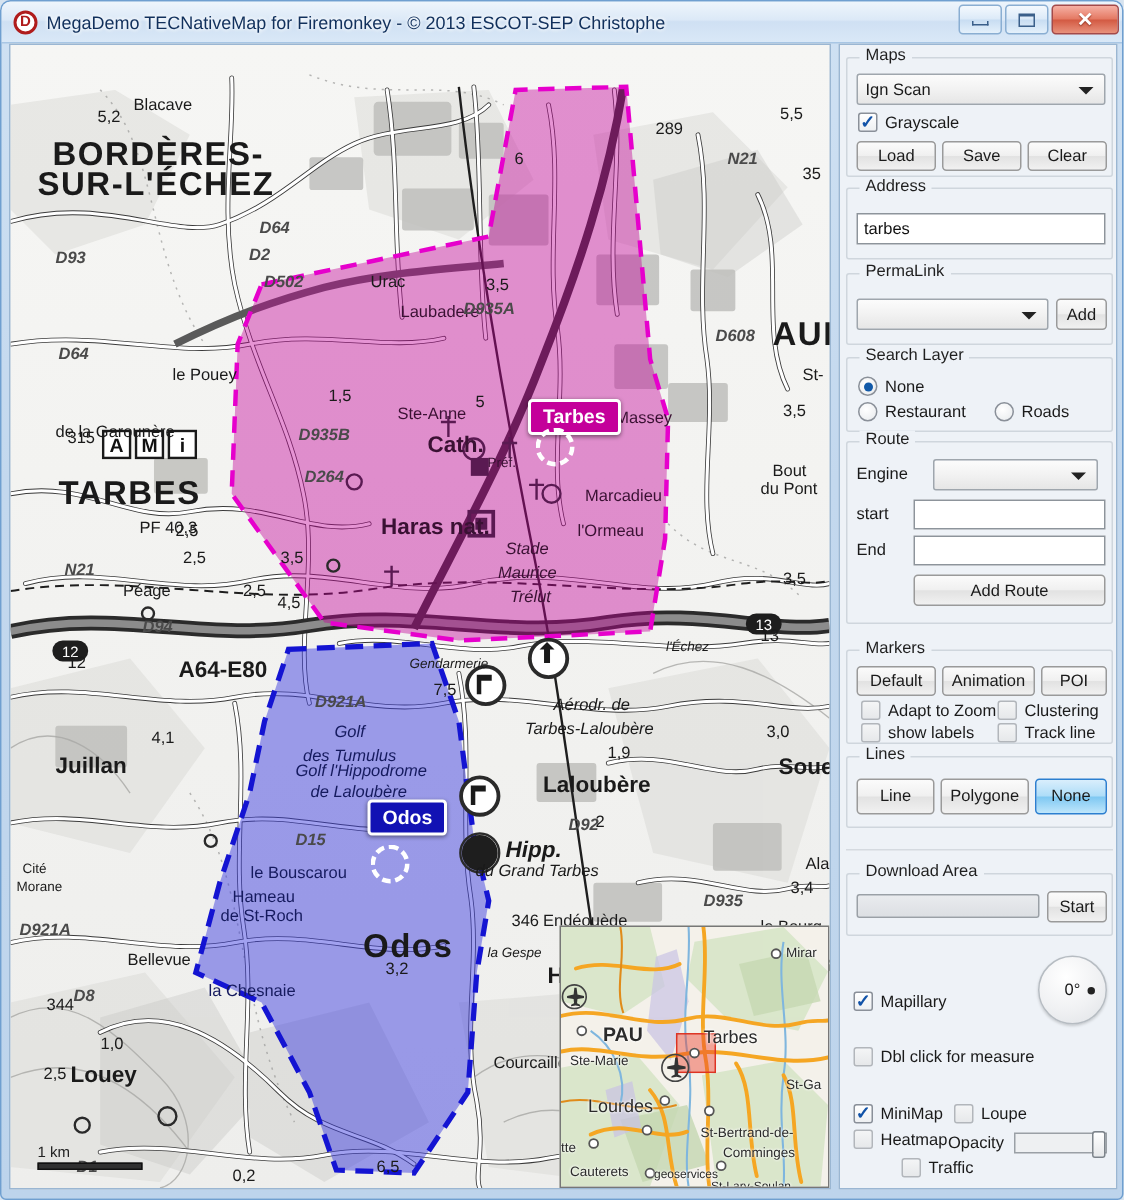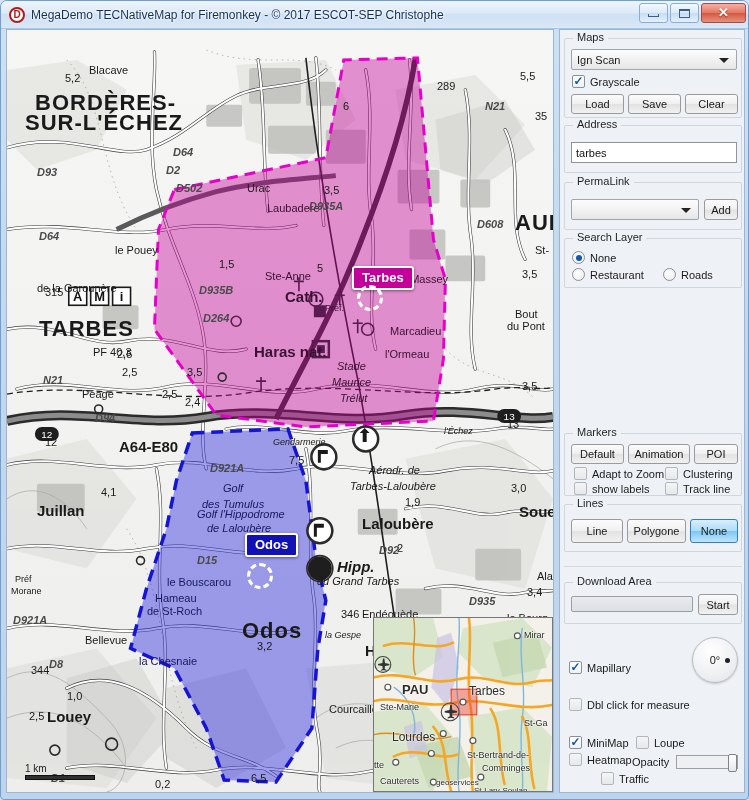--- a/index.html
+++ b/index.html
@@ -186,21 +186,21 @@
   }
   .divline { position:absolute; left:4px; width:178px; border-top:1px solid #d5dae0; }
 </style>
 </head>
 <body>
 
 <div class="window">
 
   <div class="titlebar">
     <div class="app-icon">D</div>
-    <div class="title-text">MegaDemo TECNativeMap for Firemonkey - © 2017 ESCOT-SEP Christophe</div>
+    <div class="title-text">MegaDemo TECNativeMap for Firemonkey - © 2013 ESCOT-SEP Christophe</div>
     <div class="win-buttons">
       <div class="win-btn">
         <div class="glyph-min"></div>
       </div>
       <div class="win-btn">
         <div class="glyph-max"></div>
       </div>
       <div class="win-btn close">
         <div class="glyph-close">✕</div>
       </div>
@@ -427,21 +427,21 @@
           <div class="mlabel sm onblue" style="left: 160px; top: 546px;">le Bouscarou</div>
           <div class="mlabel sm onblue" style="left: 148px; top: 562px;">Hameau</div>
           <div class="mlabel sm onblue" style="left: 140px; top: 575px;">de St-Roch</div>
           <div class="mlabel sm onblue" style="left: 132px; top: 625px;">la Chesnaie</div>
           <div class="mlabel med it" style="left: 330px; top: 528px;">Hipp.</div>
           <div class="mlabel sm it" style="left: 310px; top: 545px;">du Grand Tarbes</div>
           <div class="mlabel sm" style="left: 355px; top: 578px;">Endéouède</div>
           <div class="mlabel sm" style="left: 322px; top: 673px;">Courcaille</div>
           <div class="mlabel med" style="left: 358px; top: 612px;">Hoi</div>
           <div class="mlabel xs it" style="left: 318px; top: 600px;">la Gespe</div>
-          <div class="mlabel xs" style="left: 8px; top: 544px;">Préf</div>
+          <div class="mlabel xs" style="left: 8px; top: 544px;">Cité</div>
           <div class="mlabel xs" style="left: 4px; top: 556px;">Morane</div>
           <div class="mlabel sm" style="left: 78px; top: 604px;">Bellevue</div>
           <div class="mlabel sm" style="left: 108px; top: 214px;">le Pouey</div>
           <div class="mlabel sm" style="left: 508px; top: 278px;">Bout</div>
           <div class="mlabel sm" style="left: 500px; top: 290px;">du Pont</div>
           <div class="mlabel sm" style="left: 500px; top: 582px;">le Bourg</div>
           <div class="mlabel sm" style="left: 530px; top: 540px;">Alarie</div>
           <div class="mlabel sm" style="left: 528px; top: 214px;">St-</div>
           <div class="mlabel xs it" style="left: 437px; top: 396px;">l'Échez</div>
         </div>
@@ -474,21 +474,21 @@
           <div class="mlabel sm" style="left: 317px; top: 154px;">3,5</div>
           <div class="mlabel sm" style="left: 310px; top: 232px;">5</div>
           <div class="mlabel sm" style="left: 336px; top: 70px;">6</div>
           <div class="mlabel sm" style="left: 430px; top: 50px;">289</div>
           <div class="mlabel sm" style="left: 513px; top: 40px;">5,5</div>
           <div class="mlabel sm" style="left: 528px; top: 80px;">35</div>
           <div class="mlabel sm" style="left: 515px; top: 350px;">3,5</div>
           <div class="mlabel sm" style="left: 515px; top: 238px;">3,5</div>
           <div class="mlabel sm" style="left: 500px; top: 388px;">13</div>
           <div class="mlabel sm" style="left: 180px; top: 336px;">3,5</div>
-          <div class="mlabel sm" style="left: 178px; top: 366px;">2,4</div>
+          <div class="mlabel sm" style="left: 178px; top: 366px;">4,5</div>
           <div class="mlabel sm" style="left: 155px; top: 358px;">2,5</div>
           <div class="mlabel sm" style="left: 282px; top: 424px;">7,5</div>
           <div class="mlabel sm" style="left: 398px; top: 466px;">1,9</div>
           <div class="mlabel sm" style="left: 94px; top: 456px;">4,1</div>
           <div class="mlabel sm" style="left: 504px; top: 452px;">3,0</div>
           <div class="mlabel sm" style="left: 390px; top: 512px;">2</div>
           <div class="mlabel sm" style="left: 250px; top: 610px;">3,2</div>
           <div class="mlabel sm" style="left: 60px; top: 660px;">1,0</div>
           <div class="mlabel sm" style="left: 24px; top: 634px;">344</div>
           <div class="mlabel sm" style="left: 148px; top: 748px;">0,2</div>
@@ -638,20 +638,37 @@
         <div class="rb" style="left:7px; top:29px;">
           <span class="dot"></span>
           <span class="lab">Restaurant</span>
         </div>
         <div class="rb" style="left:98px; top:29px;">
           <span class="dot"></span>
           <span class="lab">Roads</span>
         </div>
       </div>
 
+      <div class="gbox" style="top:264px; height:122px;">
+        <div class="legend">Route</div>
+        <div class="plabel" style="left:6px; top:15px;">Engine</div>
+        <div class="combo" style="left:57px; top:11px; width:110px; height:21px;">
+          <span></span>
+          <span class="arrow"></span>
+        </div>
+        <div class="plabel" style="left:6px; top:42px;">start</div>
+        <div class="tinput" style="left:44px; top:38px; width:128px; height:20px;">
+          <span></span>
+        </div>
+        <div class="plabel" style="left:6px; top:66px;">End</div>
+        <div class="tinput" style="left:44px; top:62px; width:128px; height:20px;">
+          <span></span>
+        </div>
+        <div class="btn" style="position:absolute; left:44px; top:88px; width:128px; height:21px;">Add Route</div>
+      </div>
 
       <div class="gbox" style="top:403px; height:63px;">
         <div class="legend">Markers</div>
         <div class="btn" style="position:absolute; left:6px; top:10px; width:53px; height:20px;">Default</div>
         <div class="btn" style="position:absolute; left:63px; top:10px; width:62px; height:20px;">Animation</div>
         <div class="btn" style="position:absolute; left:129px; top:10px; width:44px; height:20px;">POI</div>
         <div class="cb" style="left:9px; top:33px;">
           <span class="box off"></span>
           <span class="lab">Adapt to Zoom</span>
         </div>

